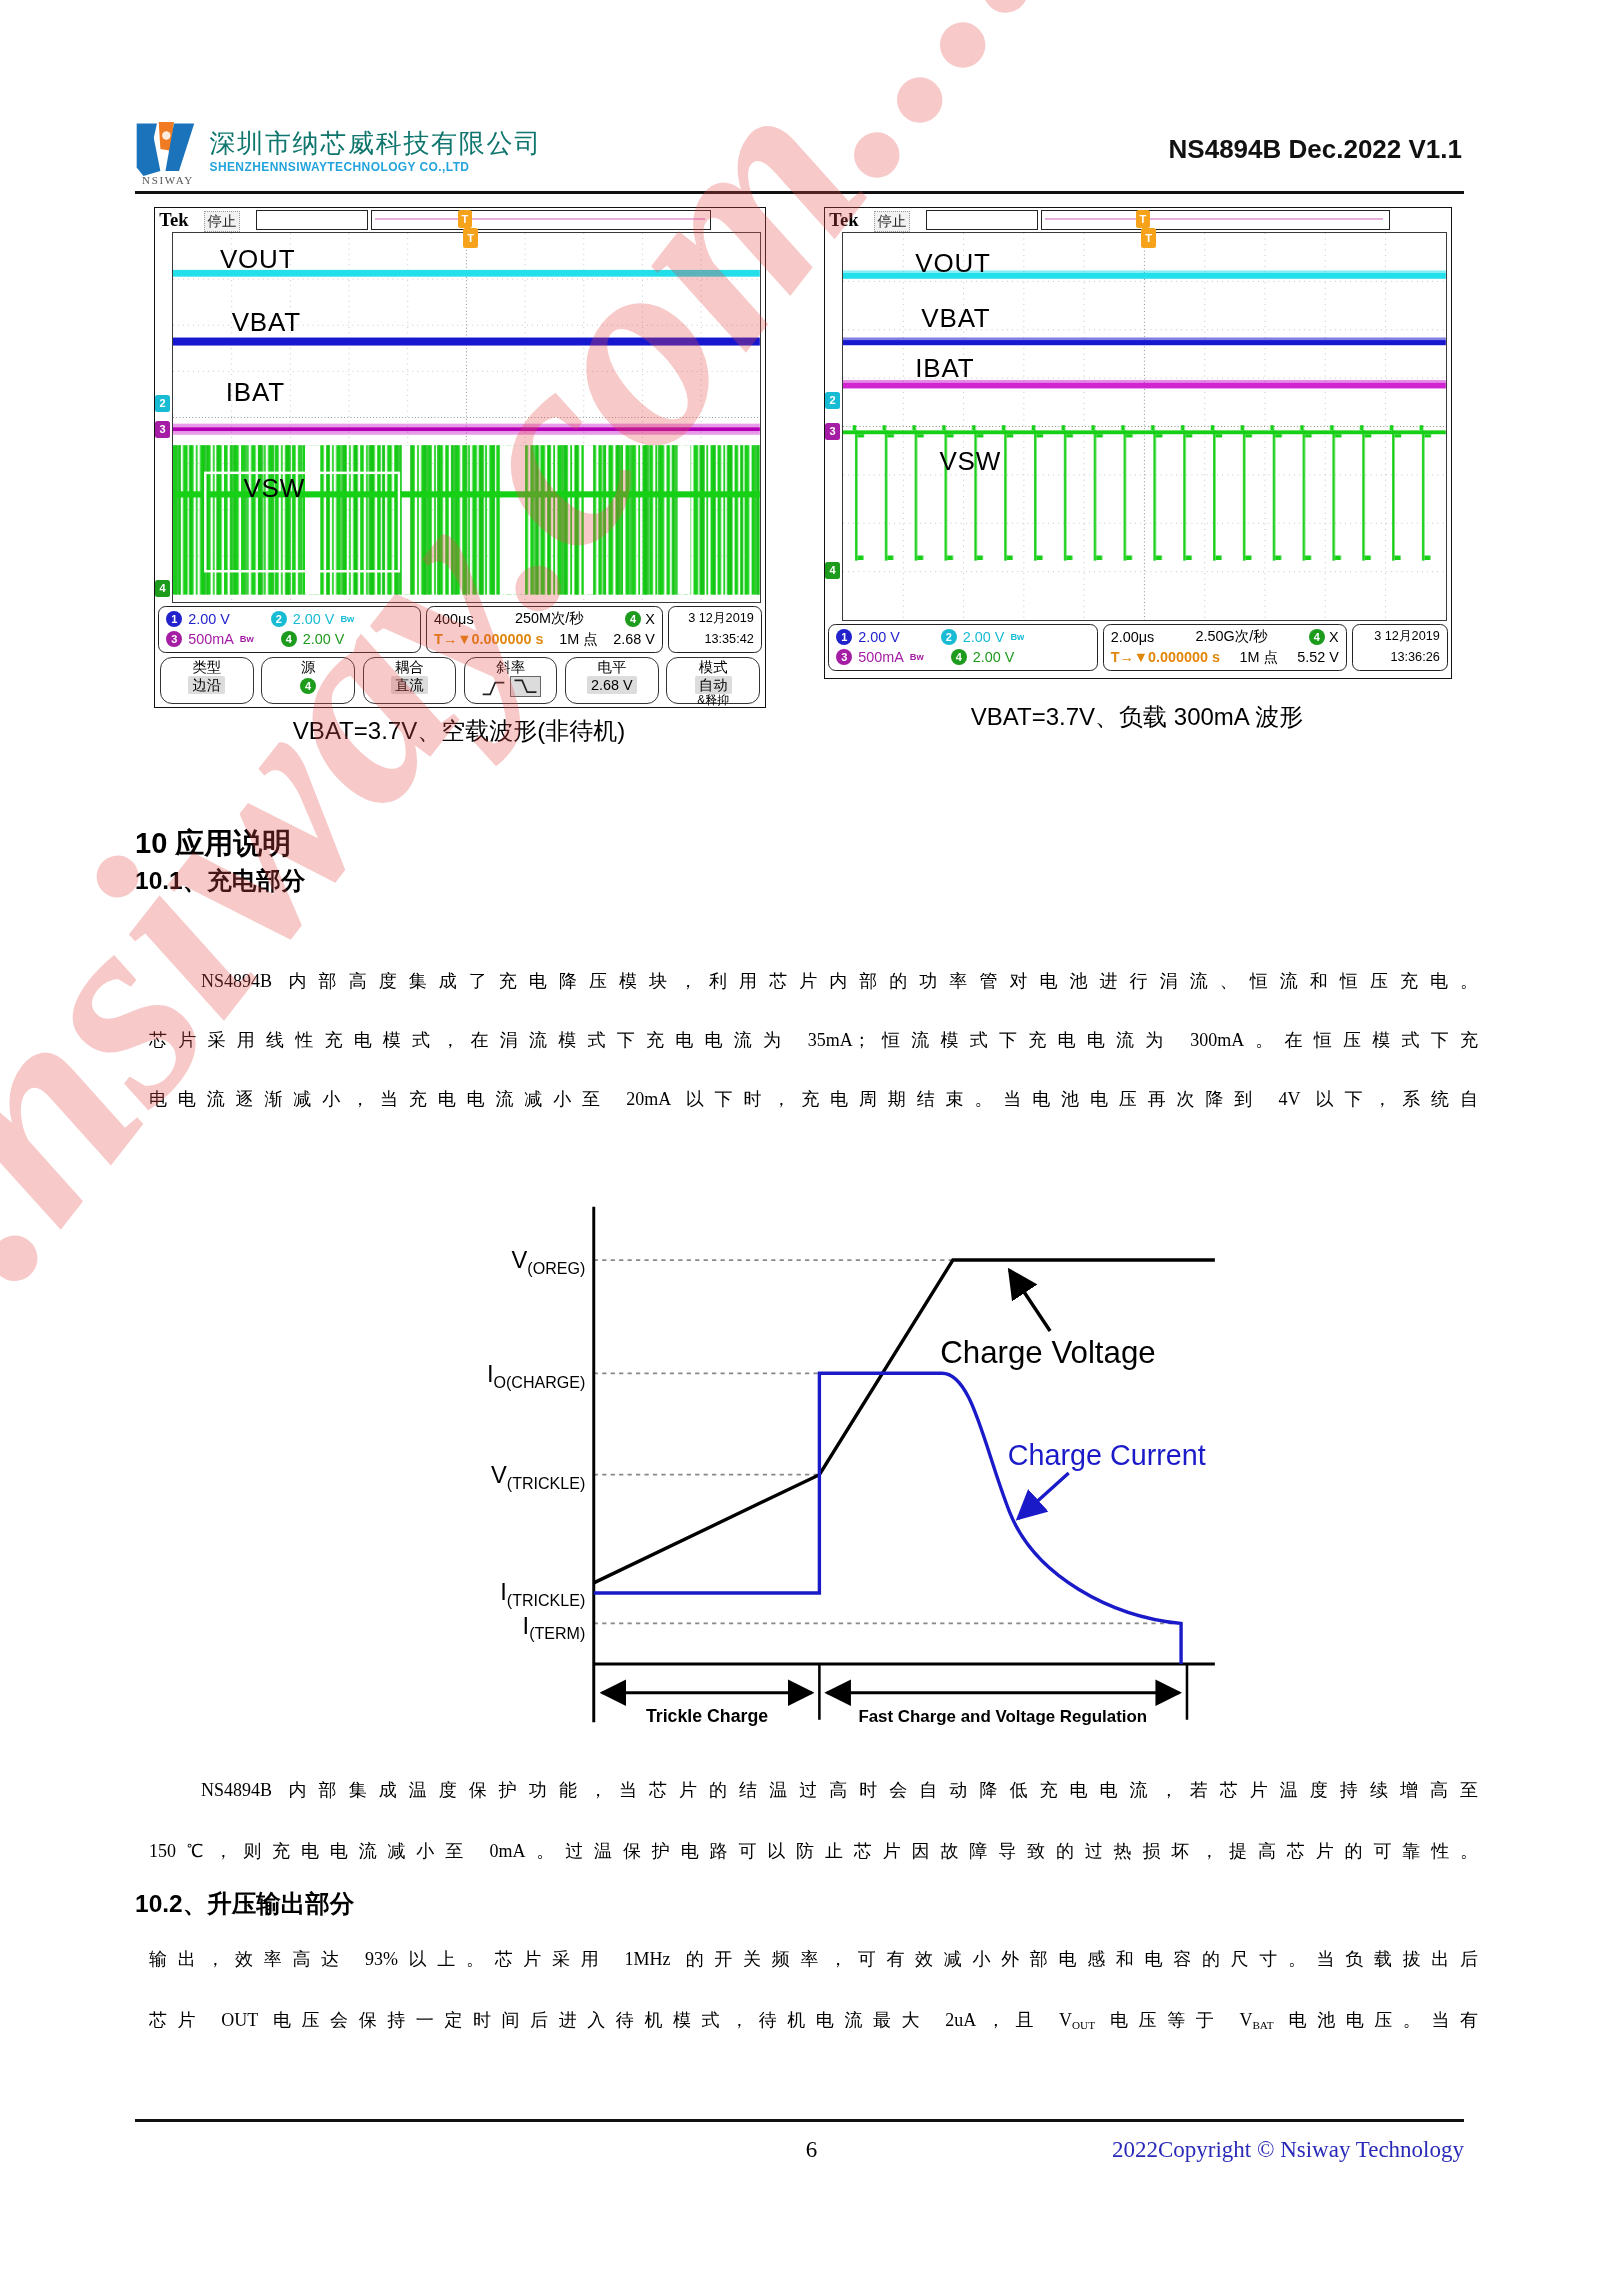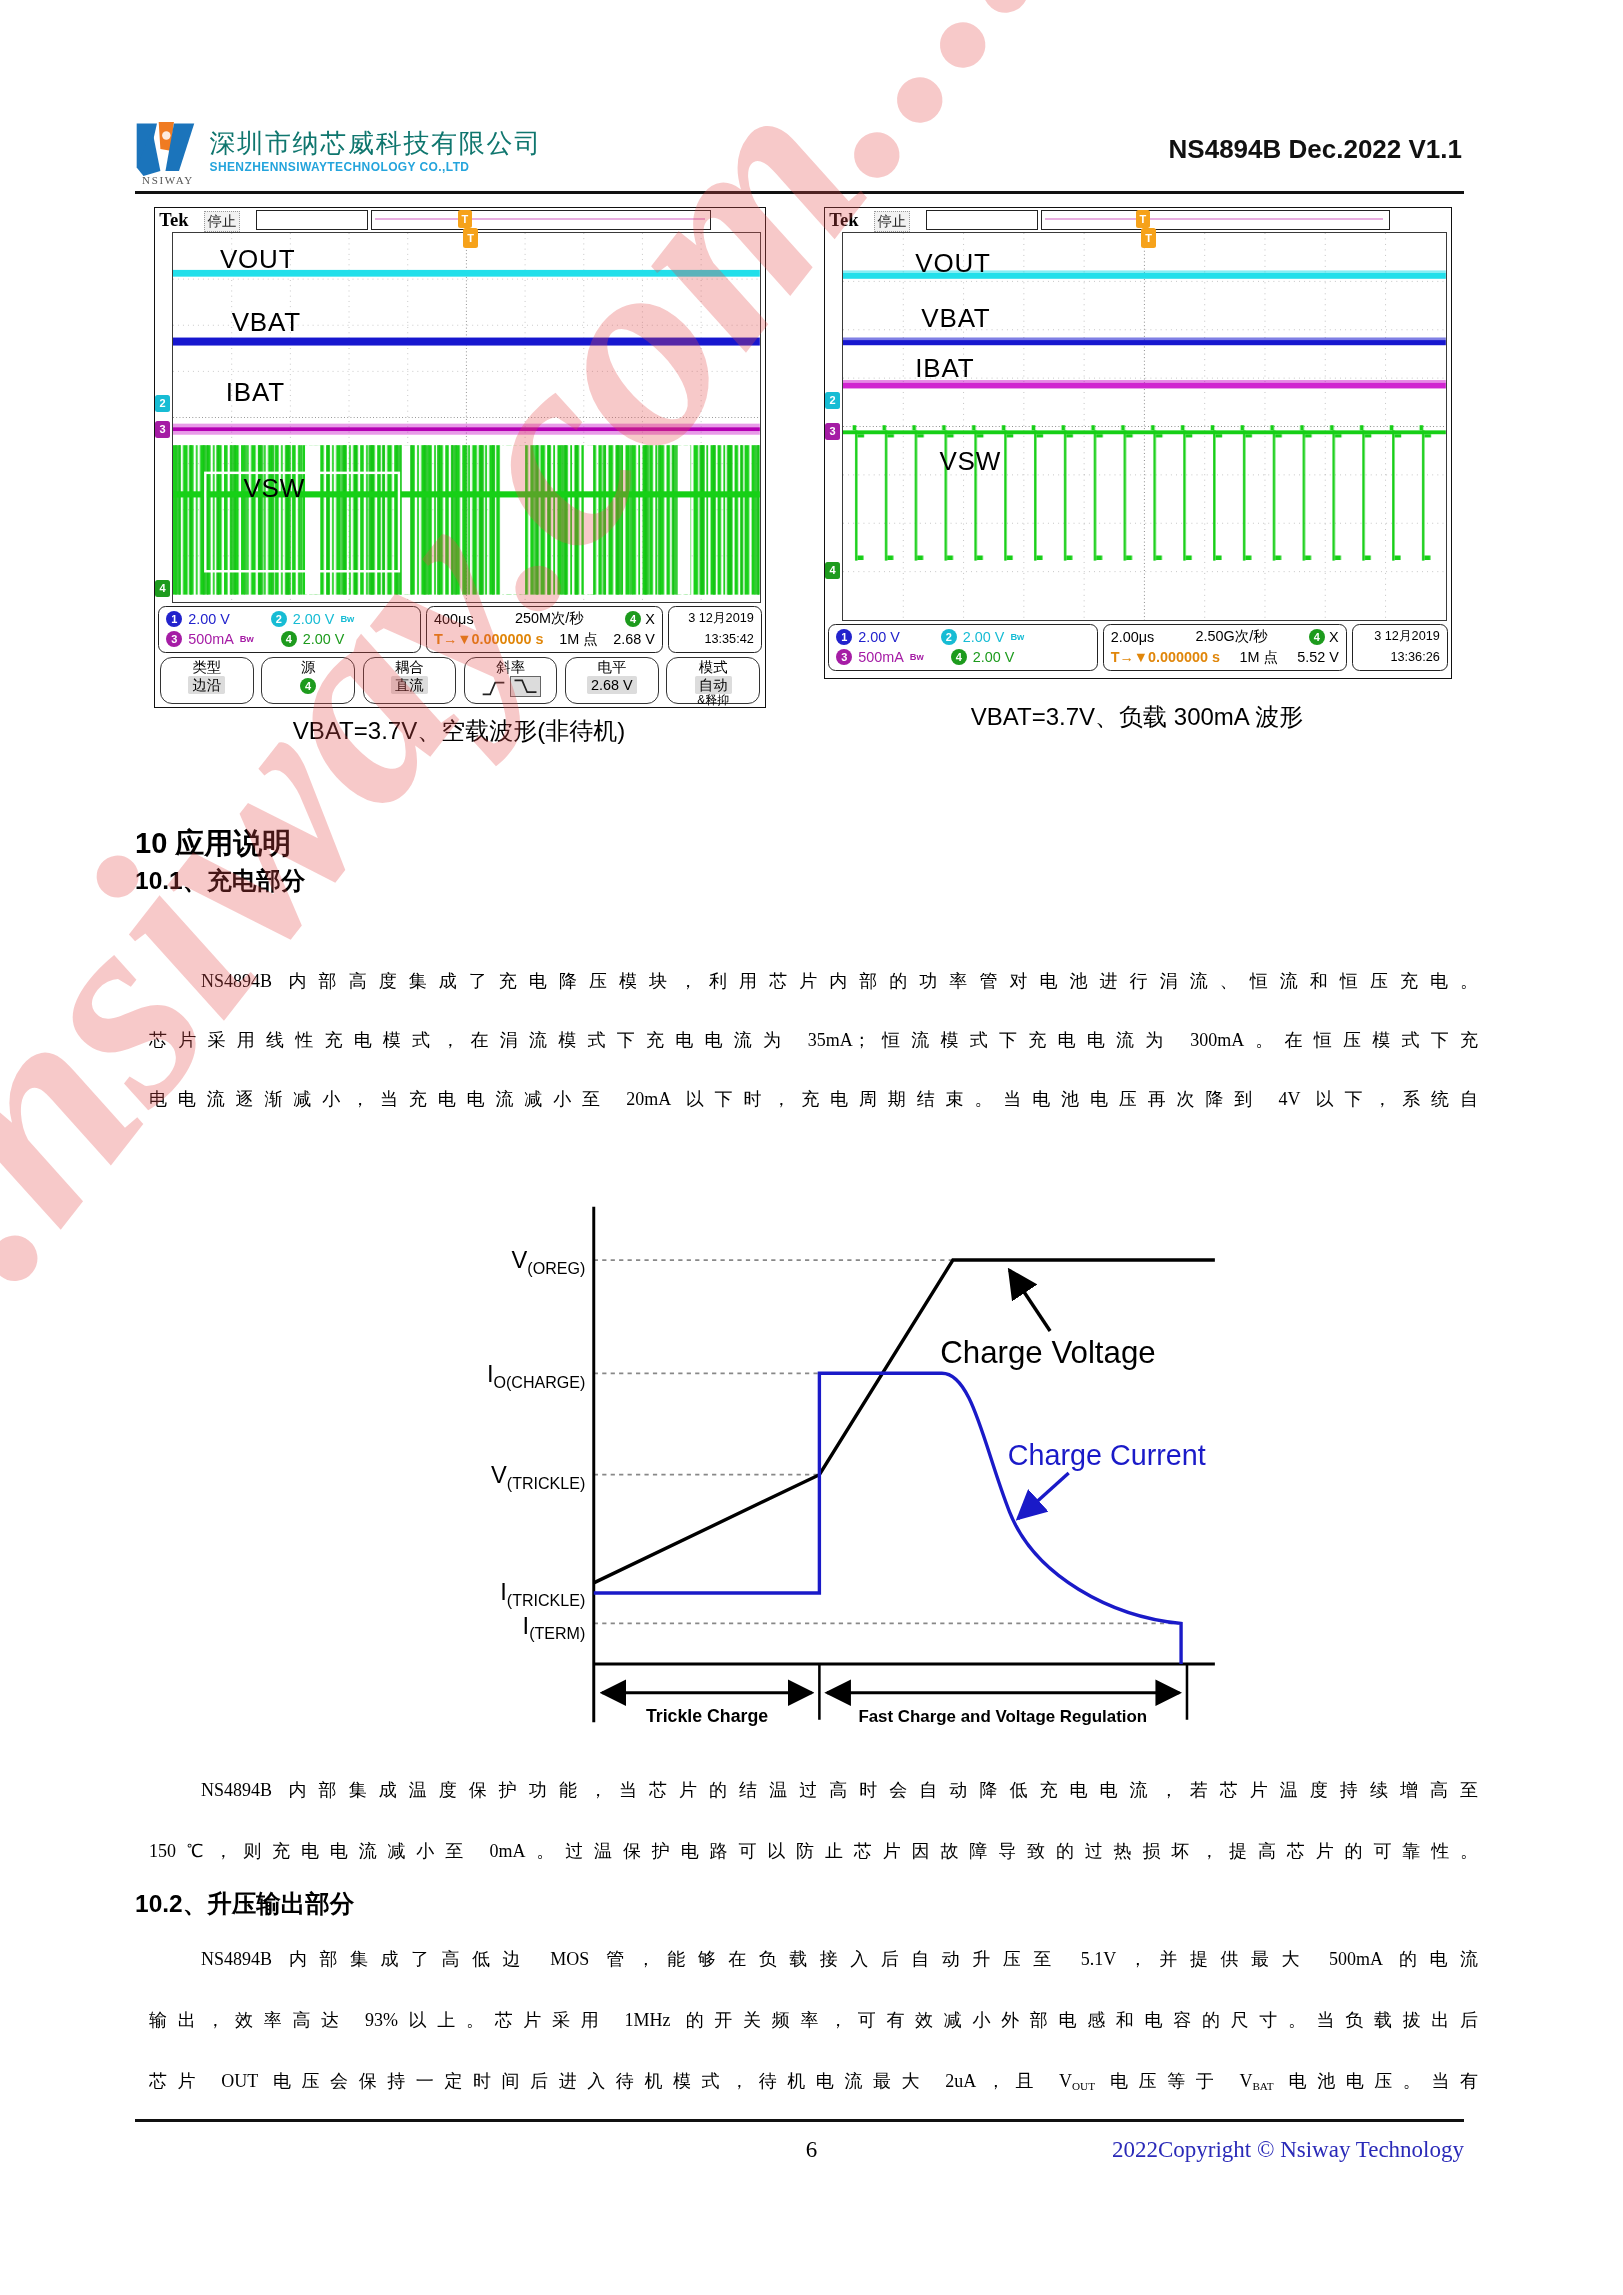--- a/index.html
+++ b/index.html
@@ -389,21 +389,20 @@
   </div>
 
   <div class="para" style="top:1760px;line-height:61px;">
     <div class="pl fill ind">NS4894B  内部集成温度保护功能，当芯片的结温过高时会自动降低充电电流，若芯片温度持续增高至</div>
     <div class="pl fill">150℃，则充电电流减小至 0mA。过温保护电路可以防止芯片因故障导致的过热损坏，提高芯片的可靠性。</div>
   </div>
 
   <div class="h2" style="top:1887px;">10.2、升压输出部分</div>
 
   <div class="para" style="top:1929px;line-height:61px;">
-    <div class="pl fill ind">NS4894B  内部集成了高低边 MOS 管，能够在负载接入后自动升压至 5.1V，并提供最大 500mA 的电流</div>
     <div class="pl fill">输出，效率高达 93%以上。芯片采用 1MHz 的开关频率，可有效减小外部电感和电容的尺寸。当负载拔出后</div>
     <div class="pl fill"><span>芯片 OUT 电压会保持一定时间后进入待机模式，待机电流最大 2uA，且 </span><span>V</span><span class="sub">OUT</span><span> 电压等于 </span><span>V</span><span class="sub">BAT</span><span> 电池电压。当有</span></div>
   </div>
 
   <div class="ftr-line"></div>
   <div class="pageno">6</div>
   <div class="copyright">2022Copyright © Nsiway Technology</div>
 
   <div class="wm">www.nsiway.com....</div>
 

